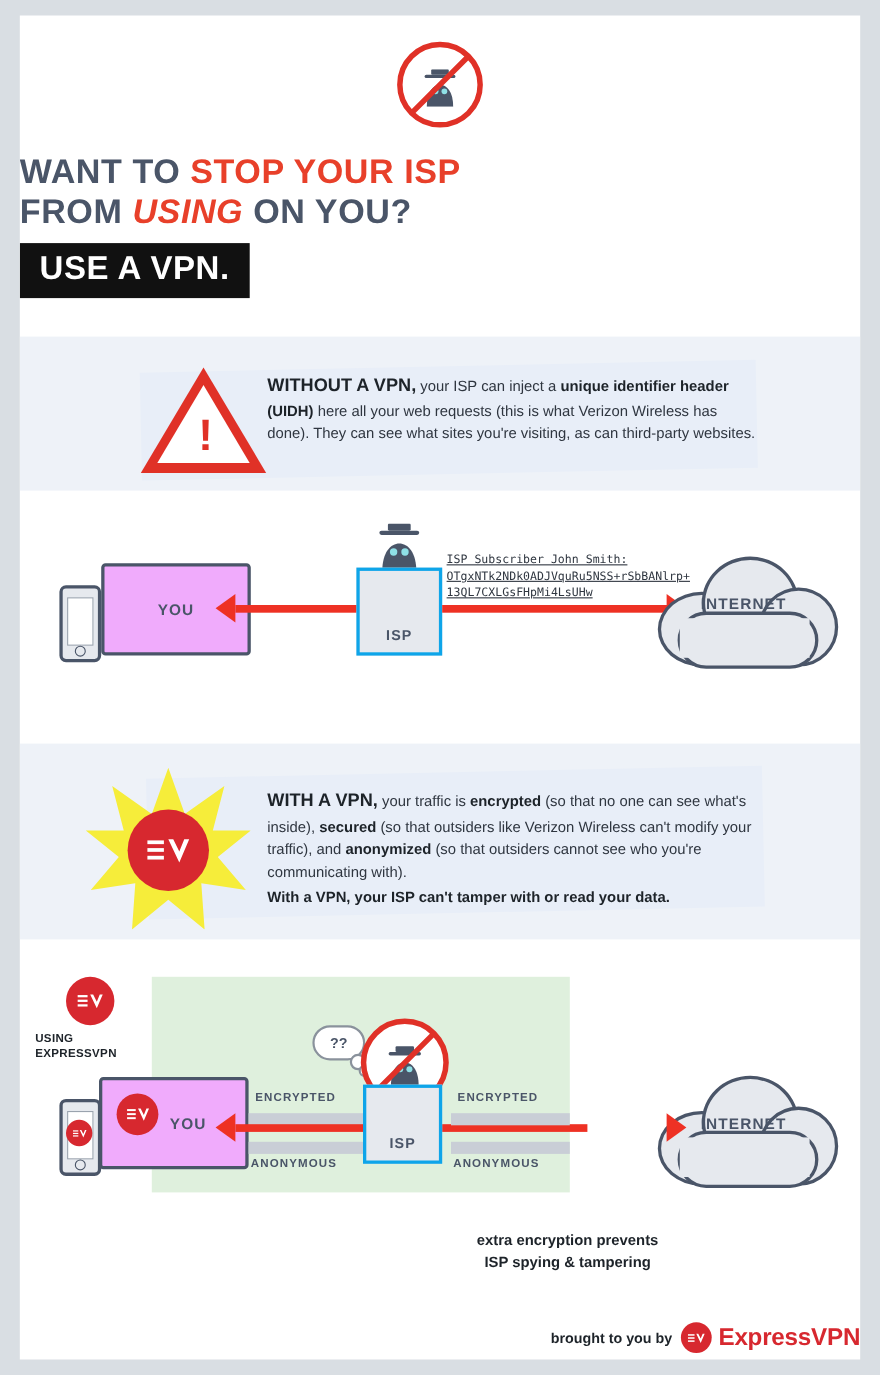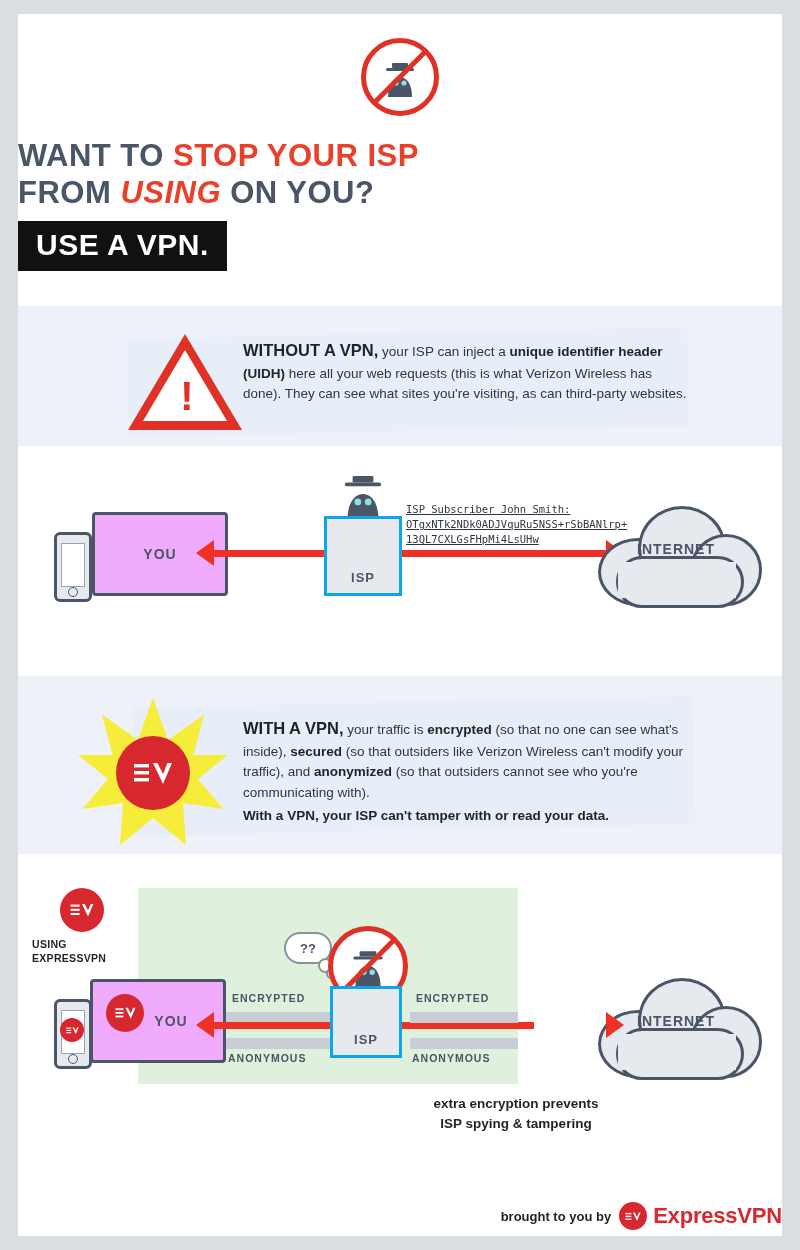--- a/index.html
+++ b/index.html
@@ -329,21 +329,21 @@
     <div class="cloud" style="left:574px;top:92px;width:168px;height:110px;">
       <div class="cbody" style="left:6px;top:44px;width:74px;height:62px;"></div>
       <div class="cbody" style="left:46px;top:12px;width:82px;height:78px;"></div>
       <div class="cbody" style="left:98px;top:40px;width:66px;height:66px;"></div>
       <div class="cbody" style="left:24px;top:62px;width:122px;height:46px;border-radius:26px;"></div>
       <div style="position:absolute;left:26px;top:68px;width:118px;height:36px;background:#e6e9ee;"></div>
       <div class="label">INTERNET</div>
     </div>
     <div class="arrow-head ah-right" style="left:588px;top:138px;"></div>
 
-    <div class="caption" style="left:368px;top:220px;width:260px;">
+    <div class="caption" style="left:368px;top:244px;width:260px;">
       <div>extra encryption prevents</div>
       <div>ISP spying &amp; tampering</div>
     </div>
   </div>
 
   <div id="footer">
     <span class="brought">brought to you by</span>
     <span class="brandwrap">
       <span style="width:28px;height:28px;border-radius:50%;background:#d7282f;display:flex;align-items:center;justify-content:center;">
         <svg width="16" height="11" viewBox="0 0 40 26">

